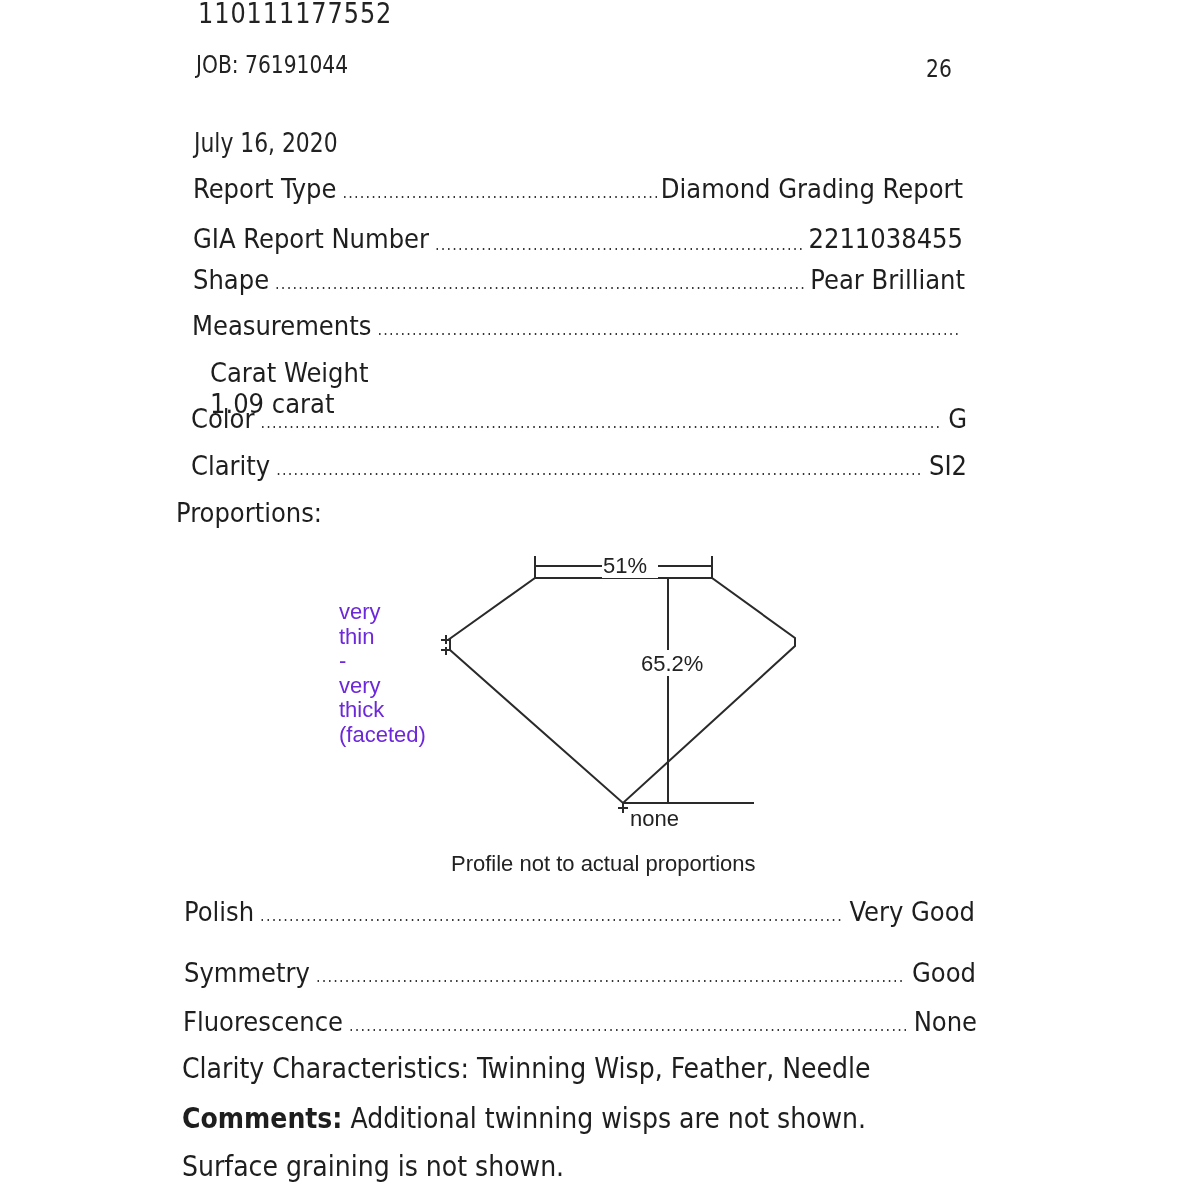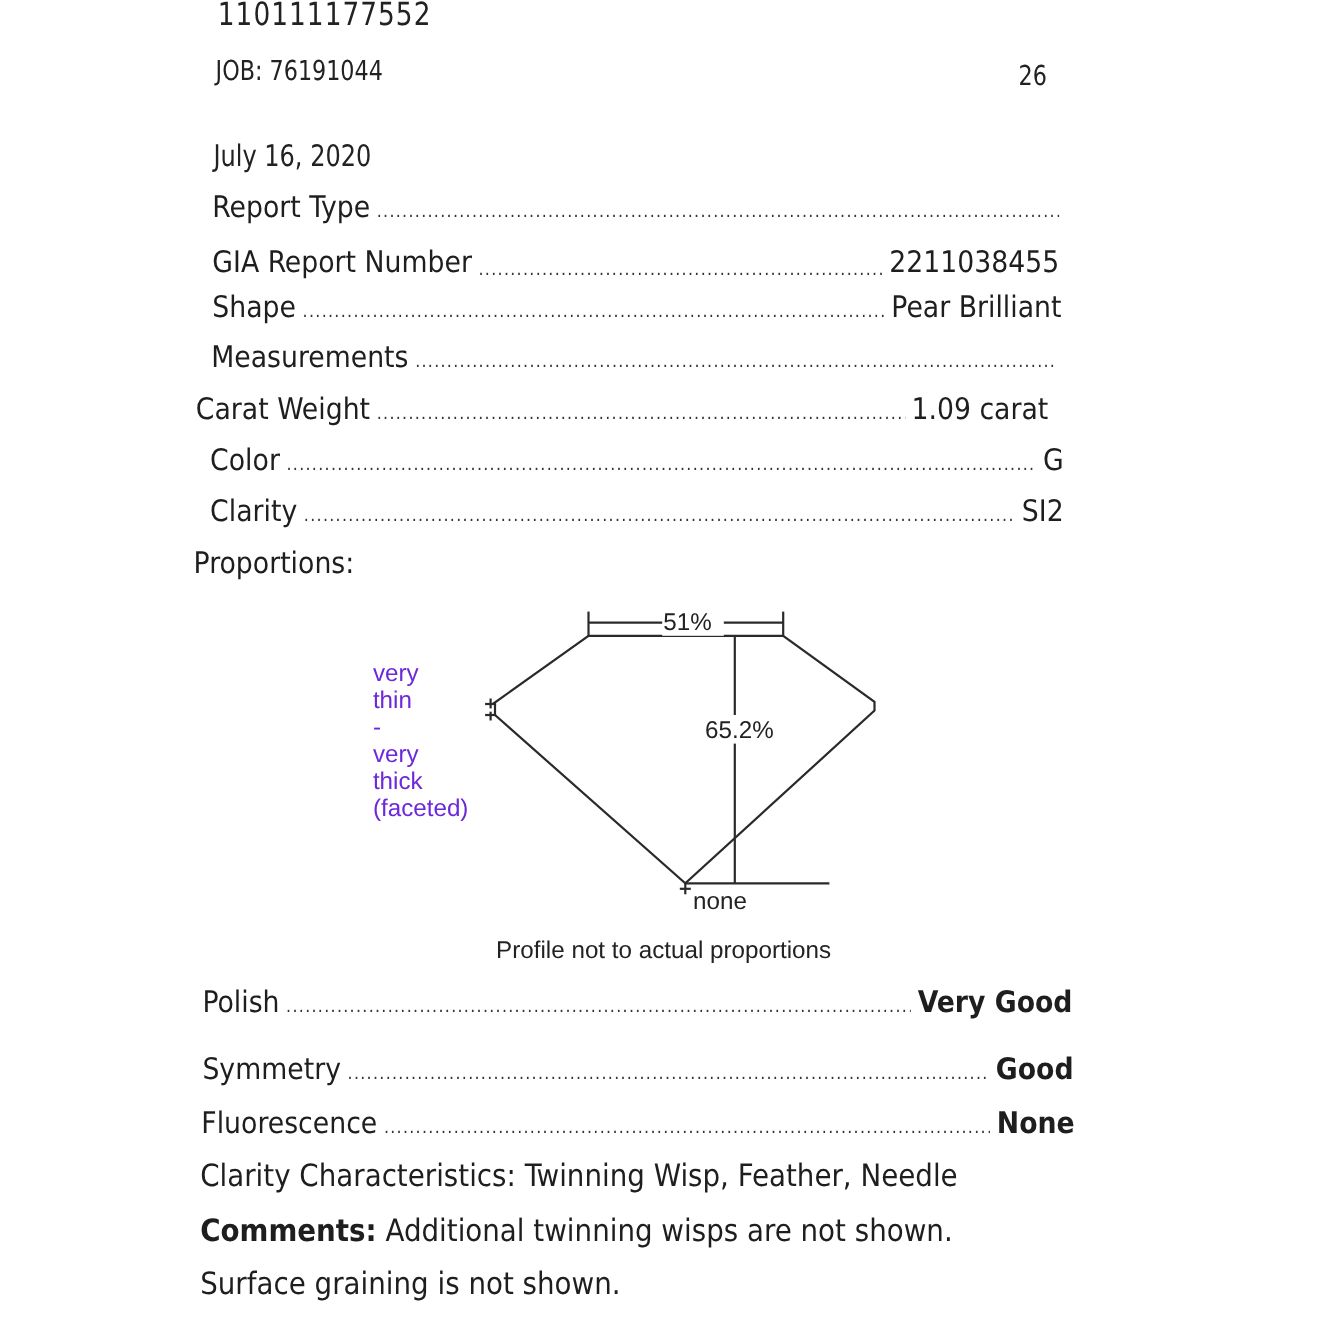--- a/index.html
+++ b/index.html
@@ -8,21 +8,21 @@
   .top-num { position: absolute; left: 198px; top: -4px; font-size: 29px; letter-spacing: 1px; color: #222; transform: scaleX(0.92); transform-origin: left; }
   .job { position: absolute; left: 196px; top: 50px; font-size: 25px; color: #222; transform: scaleX(0.9); transform-origin: left; }
   .page-no { position: absolute; left: 926px; top: 54px; font-size: 25px; color: #222; transform: scaleX(0.9); transform-origin: left; }
   .date { position: absolute; left: 194px; top: 127px; font-size: 27px; color: #222; transform: scaleX(0.9); transform-origin: left; }
 
   .row { position: absolute; height: 36px; display: flex; align-items: baseline; font-size: 27px; color: #1e1e1e; white-space: nowrap; }
   .row .lbl { flex: 0 0 auto; }
   .row .dots { flex: 1 1 auto; overflow: hidden; margin: 0 6px; font-size: 16px; letter-spacing: 1.2px; color: #333; }
   .row .dots::before { content: "........................................................................................................................................................................................................................"; }
   .row .val { flex: 0 0 auto; }
-  .row.bold .val { font-weight: bold; }
+  .row.bold .val { font-weight: normal; }
 
   .prop-label { position: absolute; left: 176px; top: 497px; font-size: 27px; color: #1e1e1e; }
 
   .diagram { position: absolute; left: 320px; top: 540px; width: 520px; height: 350px; }
   .diagram svg { position: absolute; left: 0; top: 0; }
   .dlabel { position: absolute; font-family: "Liberation Sans", sans-serif; font-size: 22px; color: #222; line-height: 1; }
   .girdle-text { position: absolute; left: 19px; top: 60px; font-family: "Liberation Sans", sans-serif; font-size: 22px; color: #6d28d9; line-height: 24.5px; }
   .caption { position: absolute; left: 451px; top: 851px; font-family: "Liberation Sans", sans-serif; font-size: 22px; color: #222; }
 
   .clarity-char { position: absolute; left: 182px; top: 1052px; font-size: 28px; color: #1e1e1e; white-space: nowrap; }
@@ -37,36 +37,37 @@
 <div class="din job">
   <span>JOB:</span>
   <span>76191044</span>
 </div>
 <div class="din page-no">26</div>
 <div class="din date">July 16, 2020</div>
 
 <div class="row din" style="left:193px; top:173px; width:770px;">
   <span class="lbl">Report Type</span>
   <span class="dots" style="margin:0 0 0 6px;"></span>
+  <span class="val">Diamond Grading Report</span>
 </div>
 <div class="row din" style="left:193px; top:218px; width:770px;align-items:flex-end;">
   <span class="lbl">GIA Report Number</span>
   <span class="dots"></span>
   <span class="val">2211038455</span>
 </div>
 <div class="row din" style="left:193px; top:264px; width:772px;">
   <span class="lbl">Shape</span>
   <span class="dots"></span>
   <span class="val">Pear Brilliant</span>
 </div>
 <div class="row din" style="left:192px; top:310px; width:773px;">
   <span class="lbl">Measurements</span>
   <span class="dots"></span>
 </div>
-<div class="row din" style="left:178px; top:357px; width:775px;">
+<div class="row din" style="left:204px; top:357px; width:775px;flex-direction:column;">
   <span class="lbl">Carat Weight</span>
   <span class="dots"></span>
   <span class="val">1.09 carat</span>
 </div>
 <div class="row din" style="left:191px; top:403px; width:776px;">
   <span class="lbl">Color</span>
   <span class="dots"></span>
   <span class="val">G</span>
 </div>
 <div class="row din" style="left:191px; top:450px; width:776px;">

